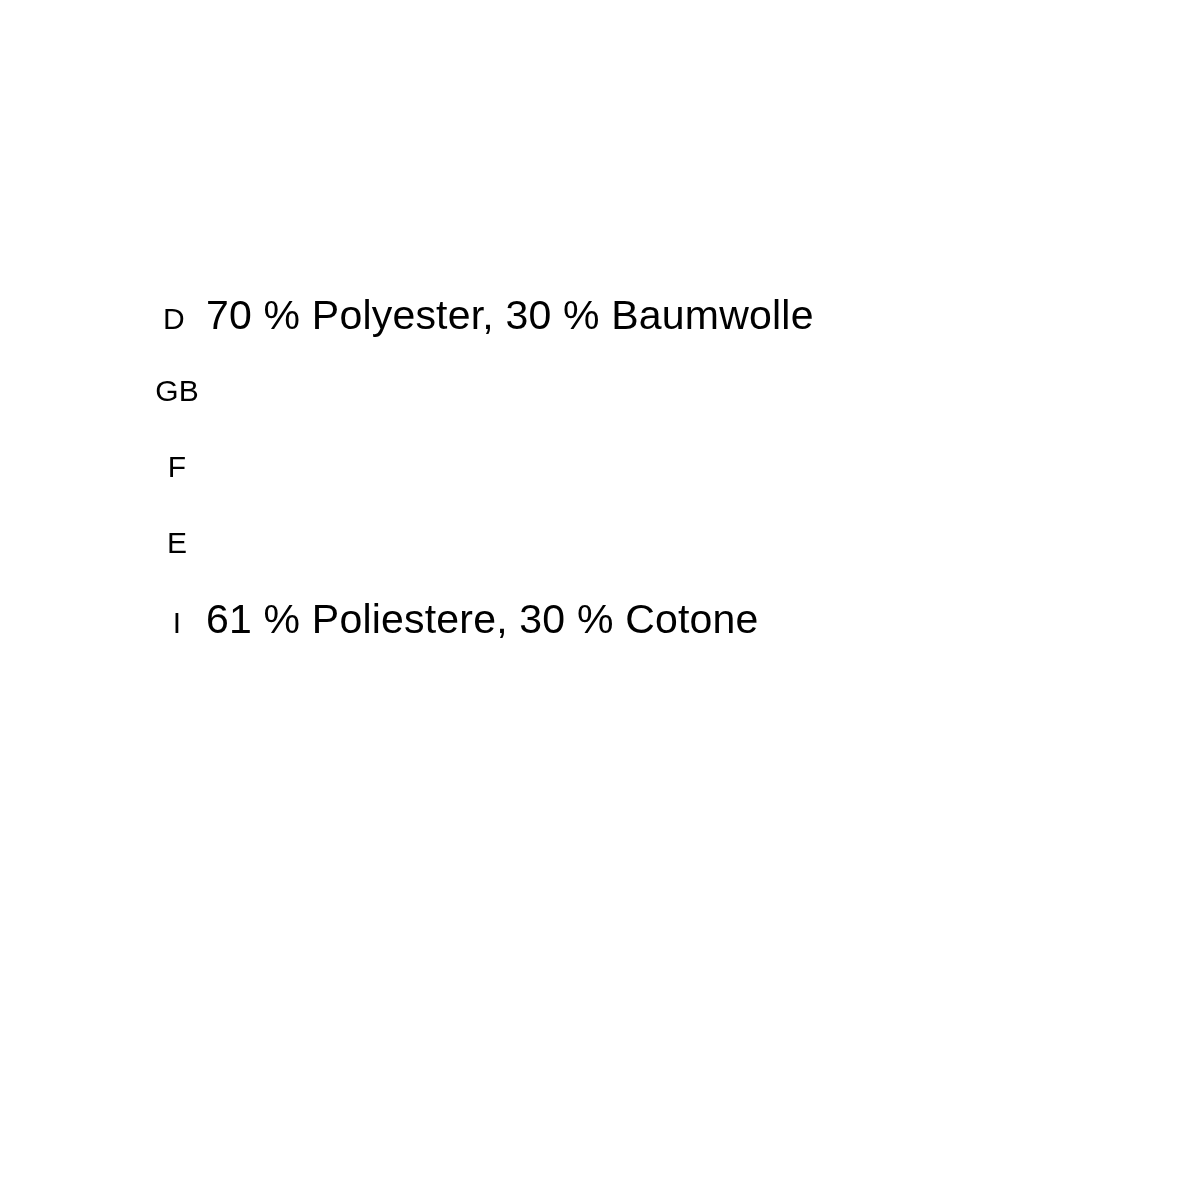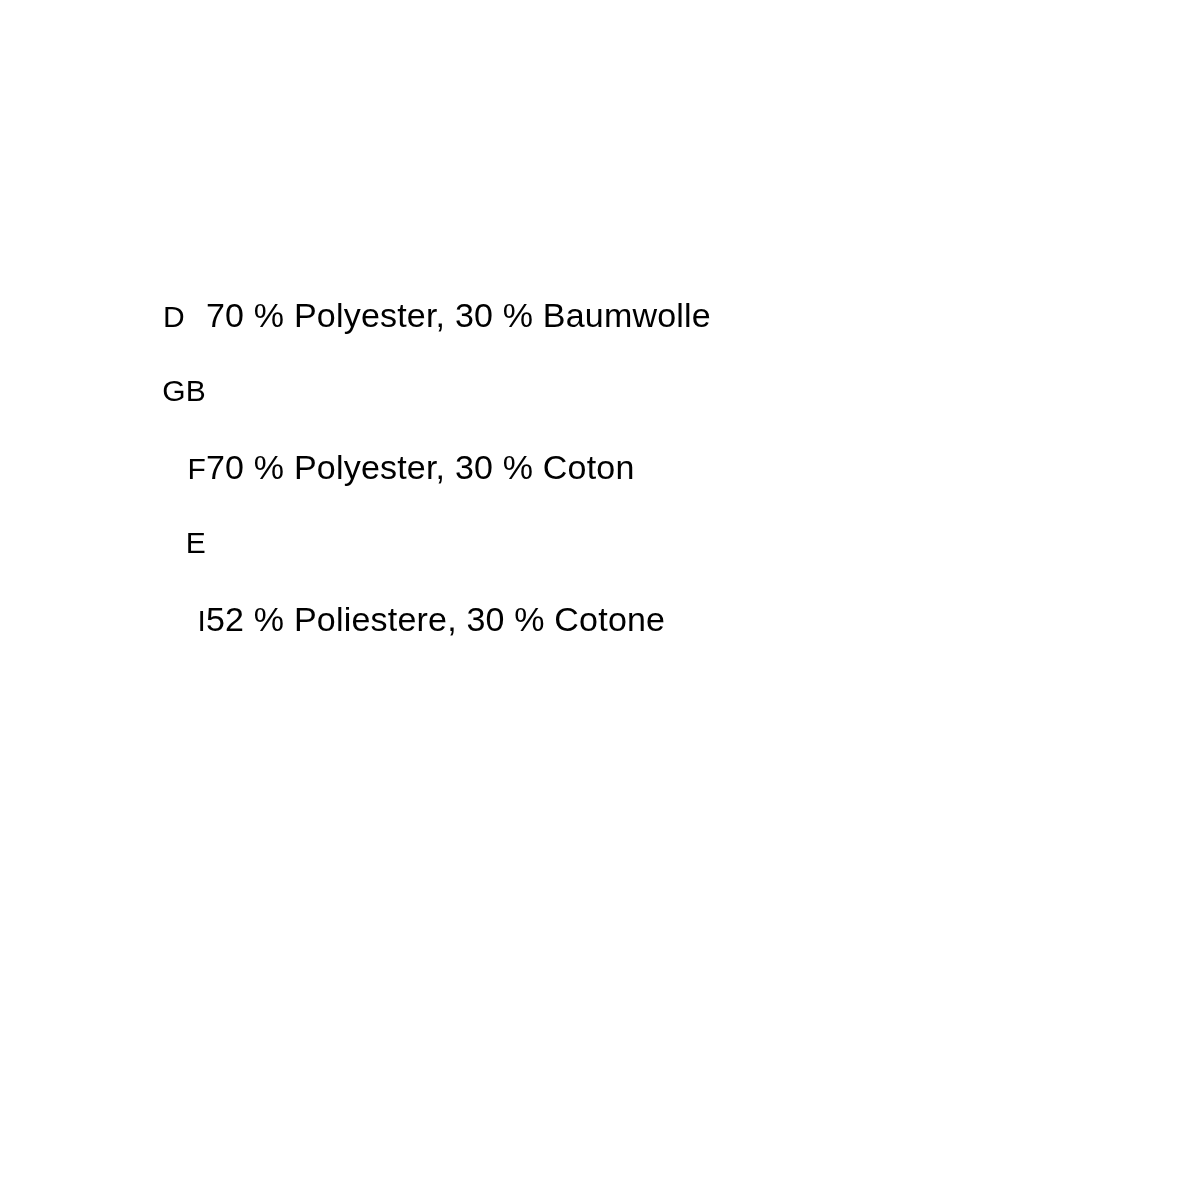--- a/index.html
+++ b/index.html
@@ -27,33 +27,33 @@
     width: 900px;
   }
   .composition-row {
     display: flex;
     align-items: baseline;
     height: 76px;
   }
   .lang-code {
     width: 58px;
     flex: 0 0 58px;
-    text-align: right;
+    text-align: center;
     font-size: 30px;
     line-height: 38px;
     letter-spacing: 0.2px;
     color: #000000;
   }
   .lang-code.centered {
     text-align: center;
     padding-right: 6px;
     box-sizing: border-box;
   }
   .composition-text {
-    font-size: 34px;
+    font-size: 41px;
     line-height: 38px;
     letter-spacing: 0.2px;
     color: #000000;
     white-space: nowrap;
   }
 </style>
 </head>
 <body>
 
 <div class="page">
@@ -63,26 +63,25 @@
       <span class="lang-code centered">D</span>
       <span class="composition-text">70 % Polyester, 30 % Baumwolle</span>
     </div>
 
     <div class="composition-row">
       <span class="lang-code">GB</span>
     </div>
 
     <div class="composition-row">
       <span class="lang-code">F</span>
-      <span class="composition-text">70 % Polyester, 30 % Coton</span>
     </div>
 
     <div class="composition-row">
       <span class="lang-code">E</span>
     </div>
 
     <div class="composition-row">
       <span class="lang-code">I</span>
-      <span class="composition-text">52 % Poliestere, 30 % Cotone</span>
+      <span class="composition-text">61 % Poliestere, 30 % Cotone</span>
     </div>
 
   </div>
 </div>
 
 </body></html>

